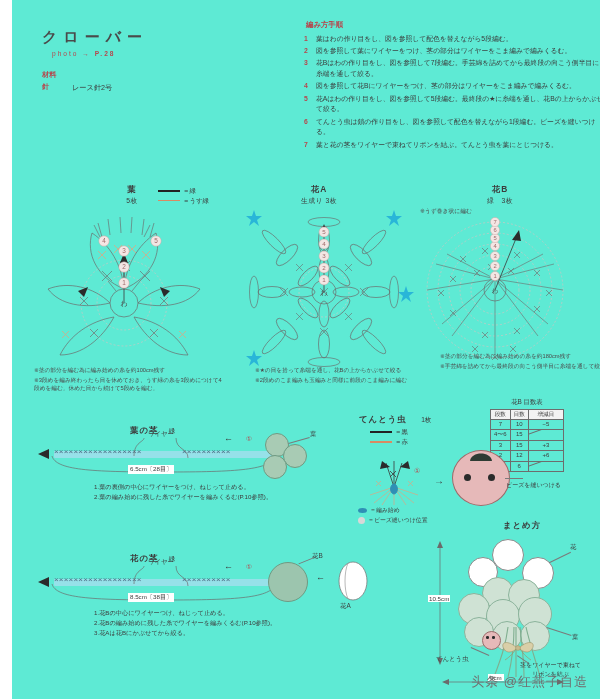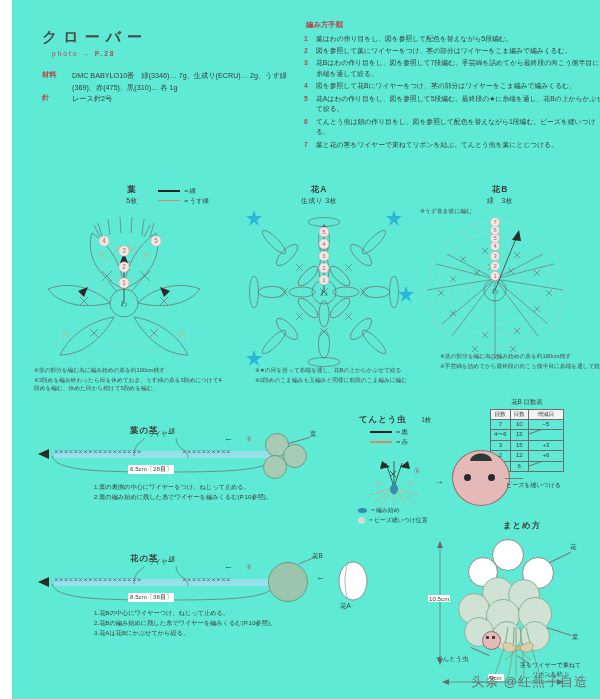--- a/index.html
+++ b/index.html
@@ -90,21 +90,20 @@
   <div class="abs" id="title">クローバー</div>
   <div class="abs" id="photo-ref">
     <span>photo</span>
     <span>→</span>
     <span class="pg">P.28</span>
   </div>
 
   <div class="abs mat-block">
     <div class="mat-row">
       <span class="mat-key">材料</span>
-      <span class="mat-val">DMC  BABYLO10番　緑(3346)… 7g、生成リ(ECRU)… 2g、うす緑(369)、赤(475)、黒(310)… 各 1g</span>
     </div>
     <div class="mat-row">
       <span class="mat-key">針</span>
       <span class="mat-val">レース針2号</span>
     </div>
   </div>
 
   <div class="abs" id="steps">
     <h3>編み方手順</h3>
     <div class="step">

